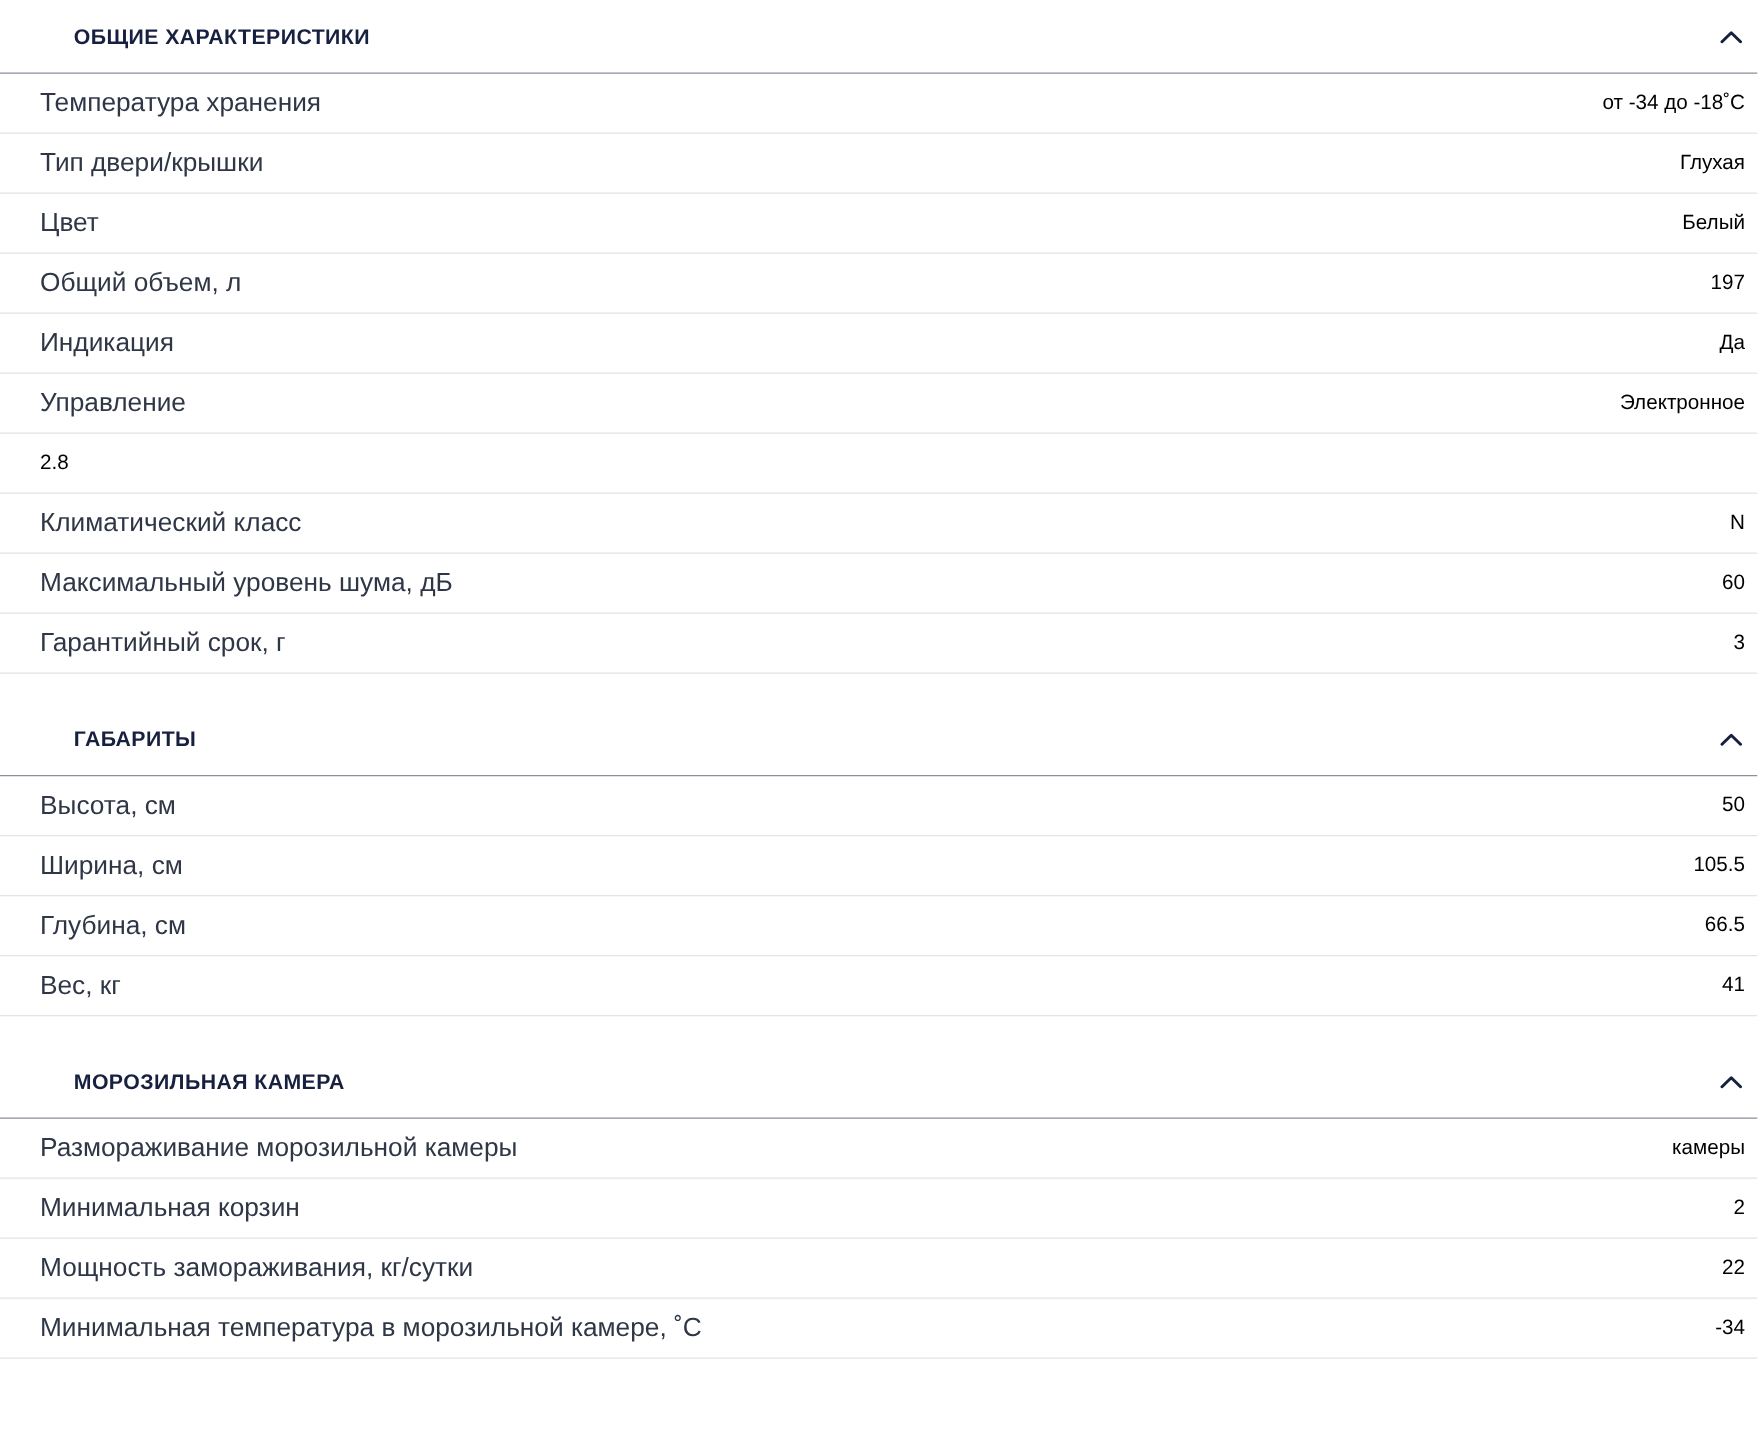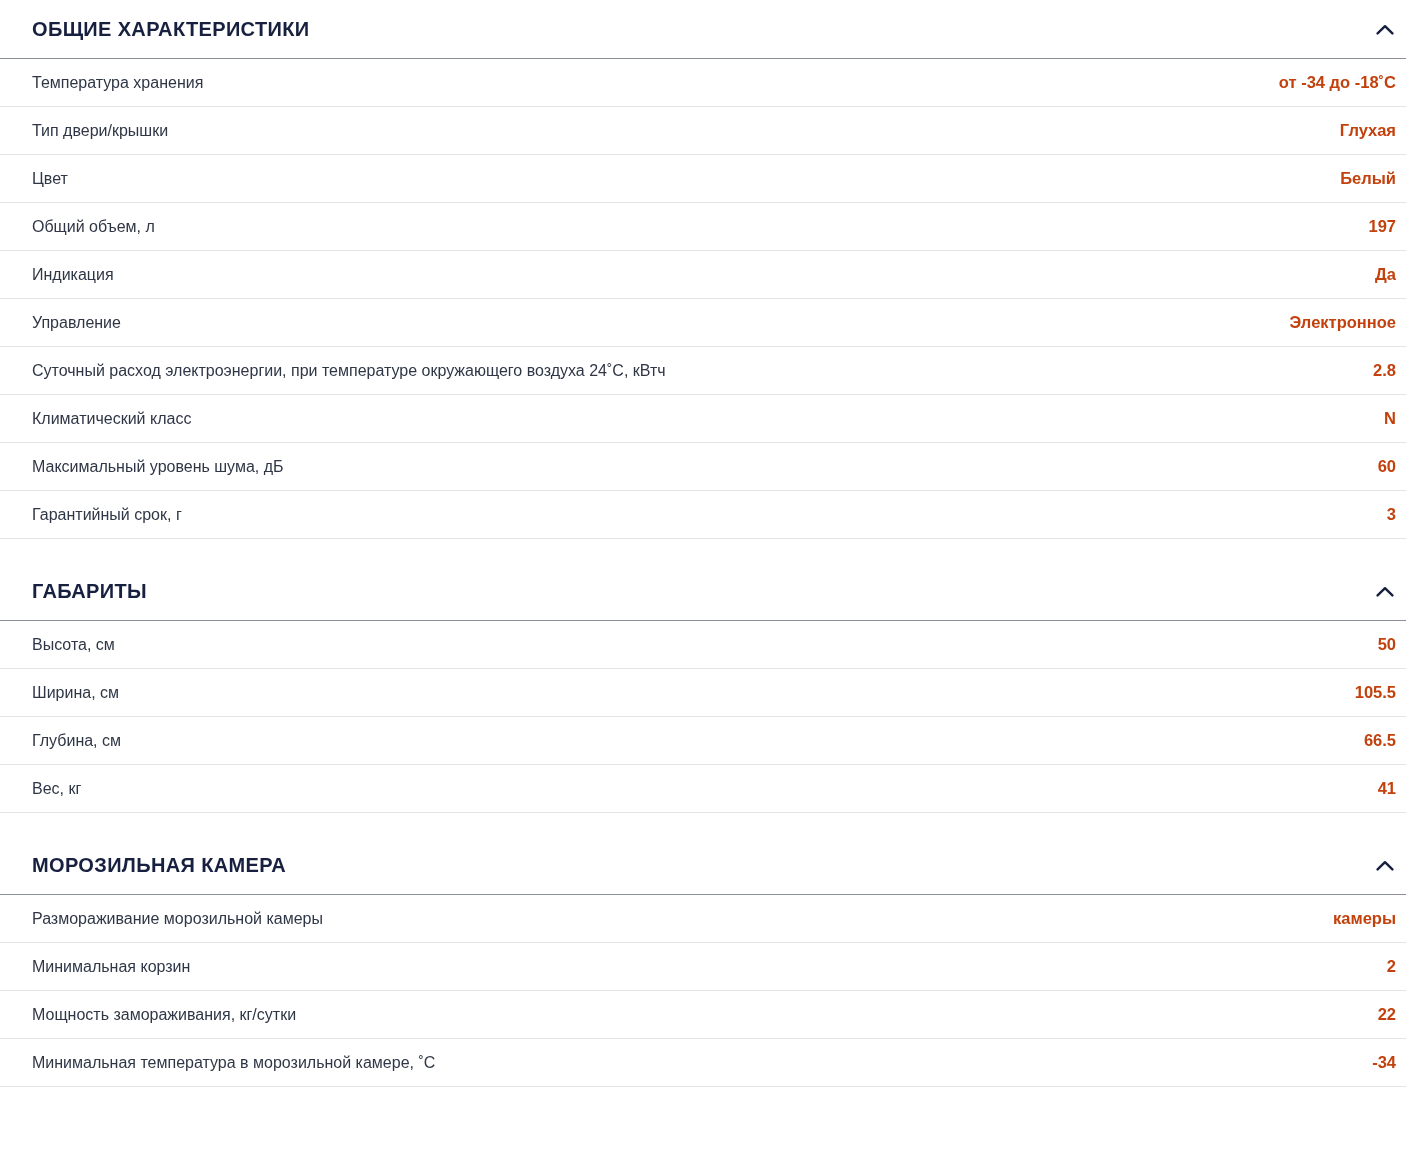--- a/index.html
+++ b/index.html
@@ -24,26 +24,27 @@
     display: flex;
     align-items: center;
     justify-content: space-between;
     padding: 0 10px 0 32px;
     height: 58px;
     cursor: pointer;
     user-select: none;
   }
 
   .section-title {
-    font-size: 20px;
+    font-size: 17px;
     font-weight: bold;
     letter-spacing: 0.35px;
     color: #17203f;
     text-transform: uppercase;
     line-height: 1;
+    margin-left: 27px;
   }
 
   .chevron {
     width: 22px;
     height: 22px;
     display: flex;
     align-items: center;
     justify-content: center;
     flex: 0 0 auto;
   }
@@ -62,36 +63,35 @@
     display: flex;
     align-items: center;
     justify-content: space-between;
     gap: 24px;
     height: 48px;
     padding: 0 10px 0 32px;
     border-bottom: 1px solid #e2e4e8;
   }
 
   .spec-label {
-    font-size: 16px;
+    font-size: 21px;
     color: #2f3746;
     line-height: 1.2;
     white-space: nowrap;
     overflow: hidden;
     text-overflow: ellipsis;
   }
 
   .spec-value {
     font-size: 16.5px;
-    color: #c2410c;
+    color: #000000;
     line-height: 1.2;
     text-align: left;
     white-space: nowrap;
     flex: 0 0 auto;
-    font-weight: bold;
   }
 
   
   .section-gap { height: 23px; }
 </style>
 </head>
 <body>
 
 <div class="specs-root">
     <div class="spec-section">
@@ -123,21 +123,20 @@
         </div>
         <div class="spec-row">
           <div class="spec-label">Индикация</div>
           <div class="spec-value">Да</div>
         </div>
         <div class="spec-row">
           <div class="spec-label">Управление</div>
           <div class="spec-value">Электронное</div>
         </div>
         <div class="spec-row">
-          <div class="spec-label">Суточный расход электроэнергии, при температуре окружающего воздуха 24˚C, кВтч</div>
           <div class="spec-value">2.8</div>
         </div>
         <div class="spec-row">
           <div class="spec-label">Климатический класс</div>
           <div class="spec-value">N</div>
         </div>
         <div class="spec-row">
           <div class="spec-label">Максимальный уровень шума, дБ</div>
           <div class="spec-value">60</div>
         </div>

